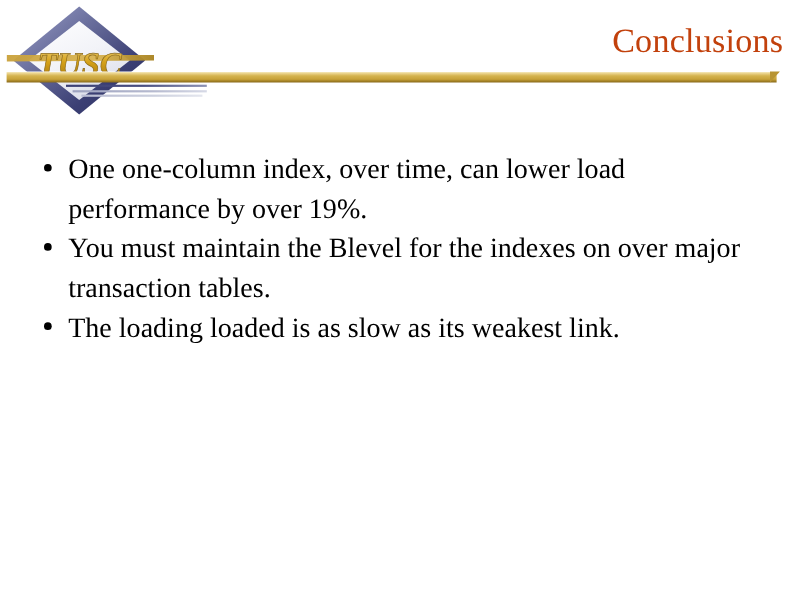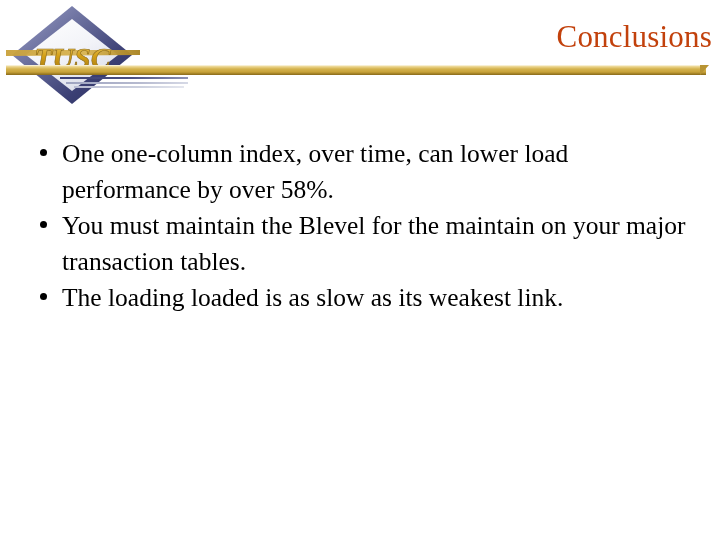--- a/index.html
+++ b/index.html
@@ -176,25 +176,25 @@
   <div class="gold-bar"></div>
   <div class="gold-bar-tip"></div>
 
   <div class="swoosh swoosh-1"></div>
   <div class="swoosh swoosh-2"></div>
   <div class="swoosh swoosh-3"></div>
 
   <div class="bullet-list">
     <div class="bullet-item">
       <span class="dot"></span>
-      <span class="bullet-text">One one-column index, over time, can lower load performance by over 58%.</span>
+      <span class="bullet-text">One one-column index, over time, can lower load performance by over 19%.</span>
     </div>
     <div class="bullet-item">
       <span class="dot"></span>
-      <span class="bullet-text">You must maintain the Blevel for the maintain on your major transaction tables.</span>
+      <span class="bullet-text">You must maintain the Blevel for the indexes on over major transaction tables.</span>
     </div>
     <div class="bullet-item">
       <span class="dot"></span>
       <span class="bullet-text">The loading loaded is as slow as its weakest link.</span>
     </div>
   </div>
 
 </div>
 
 </body></html>

